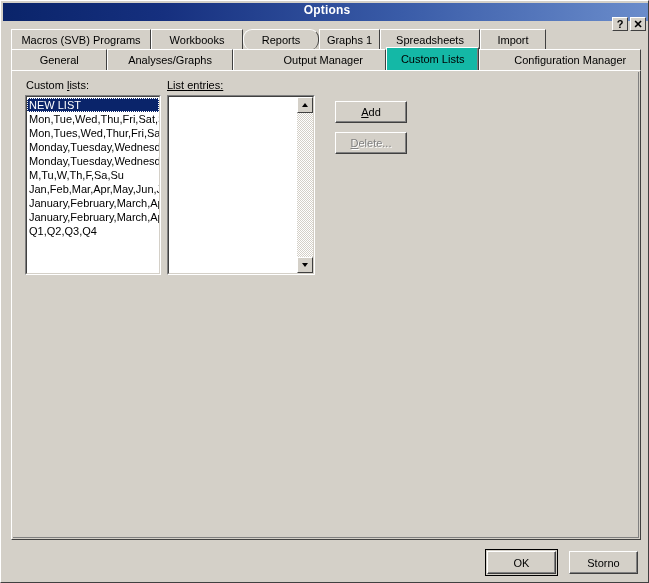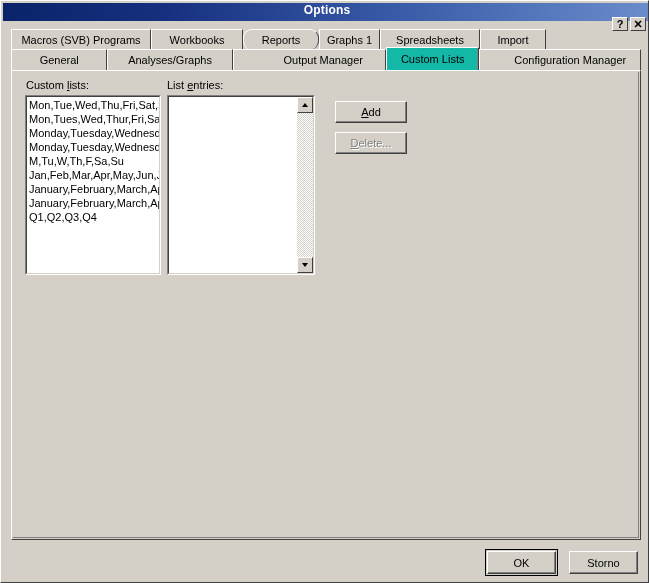--- a/index.html
+++ b/index.html
@@ -135,21 +135,21 @@
   }
 
   
   .field-label {
     position: absolute;
     font-size: 11px;
     color: #000;
     white-space: nowrap;
   }
   #label-custom-lists { left: 25px; top: 78px; }
-  #label-list-entries { left: 166px; top: 78px; }
+  #label-list-entries { left: 166px; top: 78px; text-decoration: underline; }
   .ul { text-decoration: underline; }
 
   
   .sunken {
     position: absolute;
     background: #ffffff;
     border-left: 1px solid #808080;
     border-top: 1px solid #808080;
     border-right: 1px solid #ffffff;
     border-bottom: 1px solid #ffffff;
@@ -351,20 +351,21 @@
 
   <div id="tabpanel"></div>
 
   <div class="field-label" id="label-custom-lists"><span>Custom </span><span class="ul">l</span><span>ists:</span></div>
 
   <div class="field-label" id="label-list-entries"><span>List </span><span class="ul">e</span><span>ntries:</span></div>
 
   <div class="sunken" id="custom-lists-box">
     <div class="sunken-inner">
       <div id="custom-lists-items">
+          <div class="list-item selected">NEW LIST</div>
           <div class="list-item">Mon,Tue,Wed,Thu,Fri,Sat,Sun</div>
           <div class="list-item">Mon,Tues,Wed,Thur,Fri,Sat,Sun</div>
           <div class="list-item">Monday,Tuesday,Wednesday,Thursday,Friday,Saturday,Sunday</div>
           <div class="list-item">Monday,Tuesday,Wednesday,Thursday,Friday,Saturday,Sunday</div>
           <div class="list-item">M,Tu,W,Th,F,Sa,Su</div>
           <div class="list-item">Jan,Feb,Mar,Apr,May,Jun,Jul,Aug,Sep,Oct,Nov,Dec</div>
           <div class="list-item">January,February,March,April,May,June,July,August,September,October,November,December</div>
           <div class="list-item">January,February,March,April,May,June,July,August,September,October,November,December</div>
           <div class="list-item">Q1,Q2,Q3,Q4</div>
         </div>

